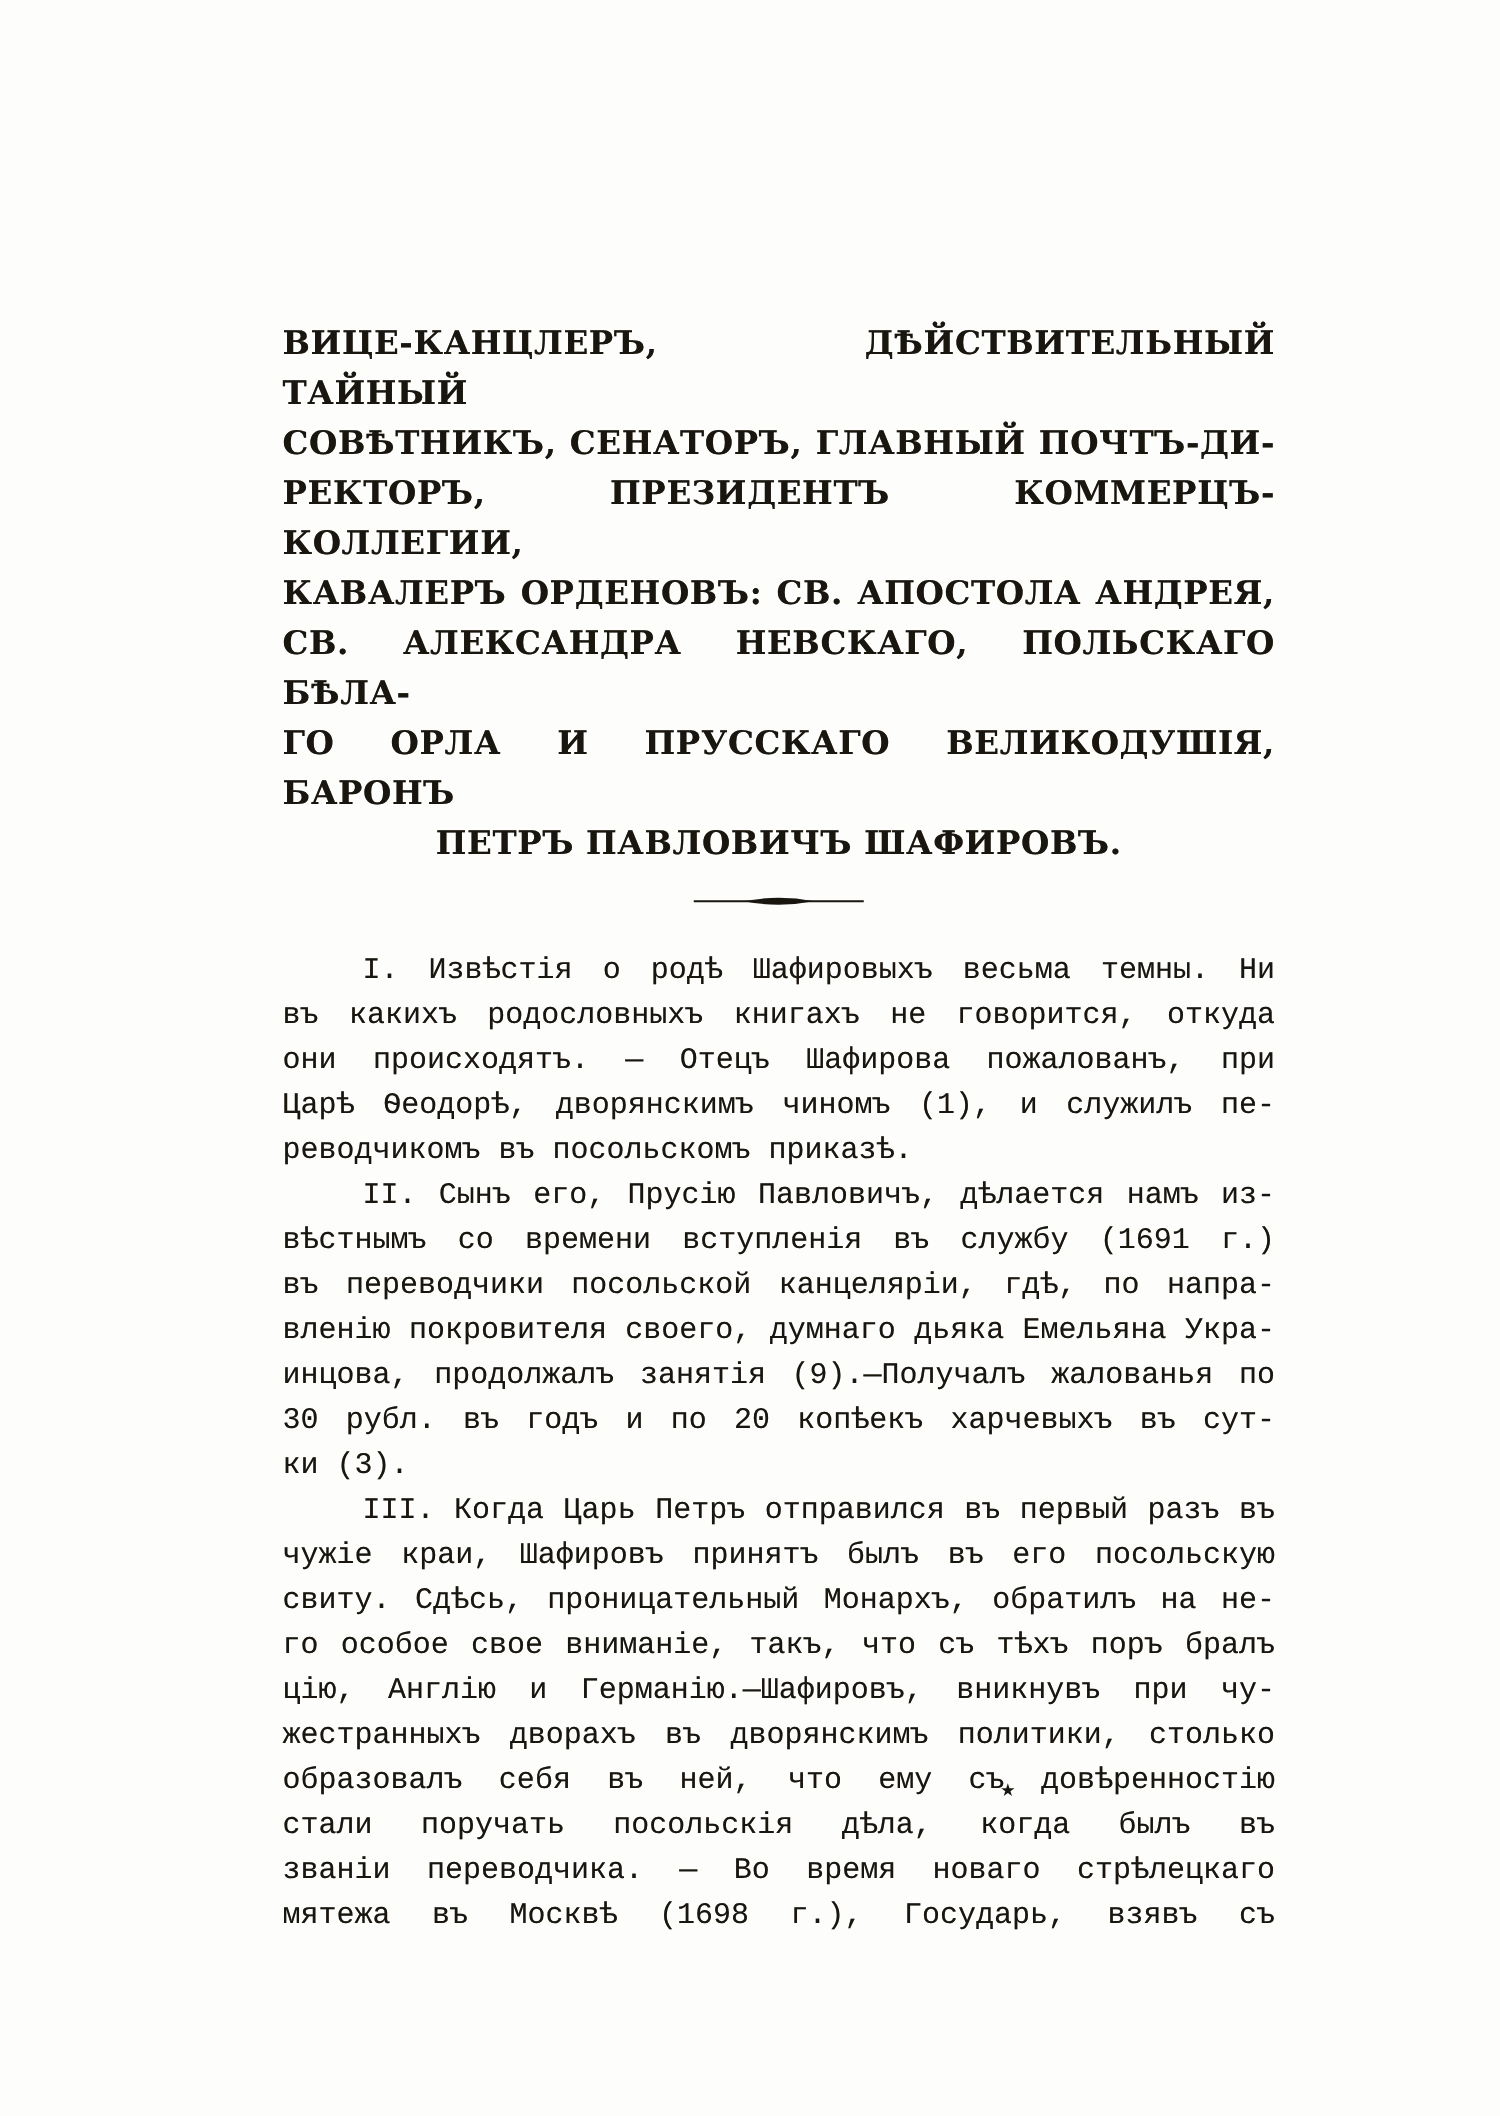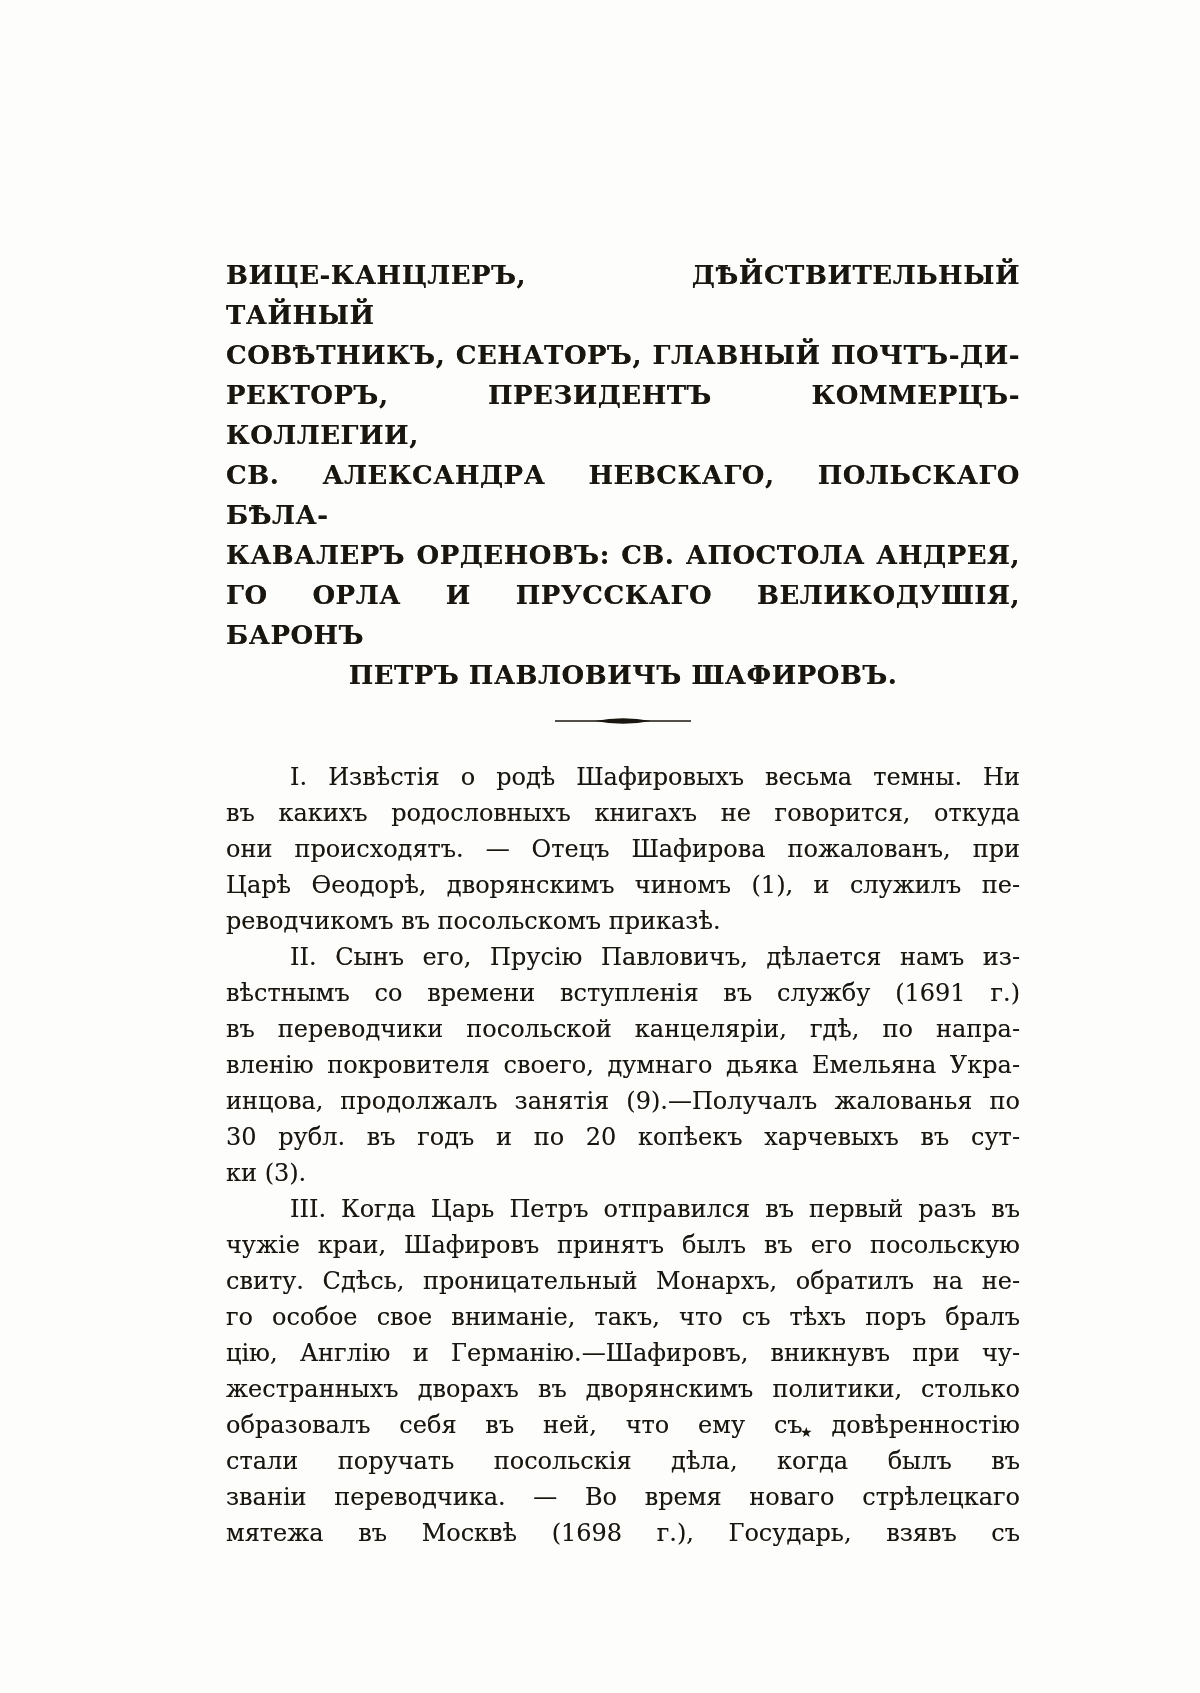--- a/index.html
+++ b/index.html
@@ -26,20 +26,21 @@
   }
   .title-line { text-align:justify; text-align-last:justify; }
   .title-line.center { text-align:right; text-align-last:center; }
   .divider-wrap { margin-top:15px; text-align:center; }
   .divider-svg { display:inline-block; vertical-align:middle; }
   .body-text {
     margin-top:30px;
     font-size:24px;
     line-height:36px;
     text-shadow:0 0 0.4px rgba(25,20,10,0.45);
+    font-family:Liberation Mono, monospace;
   }
   .line { text-align:justify; text-align-last:justify; }
   .line.first { text-indent:64px; }
   .line.endline { text-align:center; text-align-last:left; }
   .sig-mark {
     position:absolute;
     left:800px; top:1424px;
     font-size:14px;
     color:#19150f;
   }
@@ -47,22 +48,22 @@
 </head>
 <body>
 
 <div class="page">
   <div class="column">
 
     <div class="title">
       <div class="title-line">ВИЦЕ-КАНЦЛЕРЪ, ДѢЙСТВИТЕЛЬНЫЙ ТАЙНЫЙ</div>
       <div class="title-line">СОВѢТНИКЪ, СЕНАТОРЪ, ГЛАВНЫЙ ПОЧТЪ-ДИ-</div>
       <div class="title-line">РЕКТОРЪ, ПРЕЗИДЕНТЪ КОММЕРЦЪ-КОЛЛЕГИИ,</div>
+      <div class="title-line">КАВАЛЕРЪ ОРДЕНОВЪ: СВ. АПОСТОЛА АНДРЕЯ,</div>
       <div class="title-line">СВ. АЛЕКСАНДРА НЕВСКАГО, ПОЛЬСКАГО БѢЛА-</div>
-      <div class="title-line">КАВАЛЕРЪ ОРДЕНОВЪ: СВ. АПОСТОЛА АНДРЕЯ,</div>
       <div class="title-line">ГО ОРЛА И ПРУССКАГО ВЕЛИКОДУШІЯ, БАРОНЪ</div>
       <div class="title-line center">ПЕТРЪ ПАВЛОВИЧЪ ШАФИРОВЪ.</div>
     </div>
 
     <div class="divider-wrap">
       <svg class="divider-svg" width="140" height="14" viewBox="0 0 140 14">
         <line x1="2" y1="7" x2="138" y2="7" stroke="#19150f" stroke-width="1.6"></line>
         <path d="M42 7 Q 70 1.5 98 7 Q 70 12.5 42 7 Z" fill="#19150f"></path>
       </svg>
     </div>

